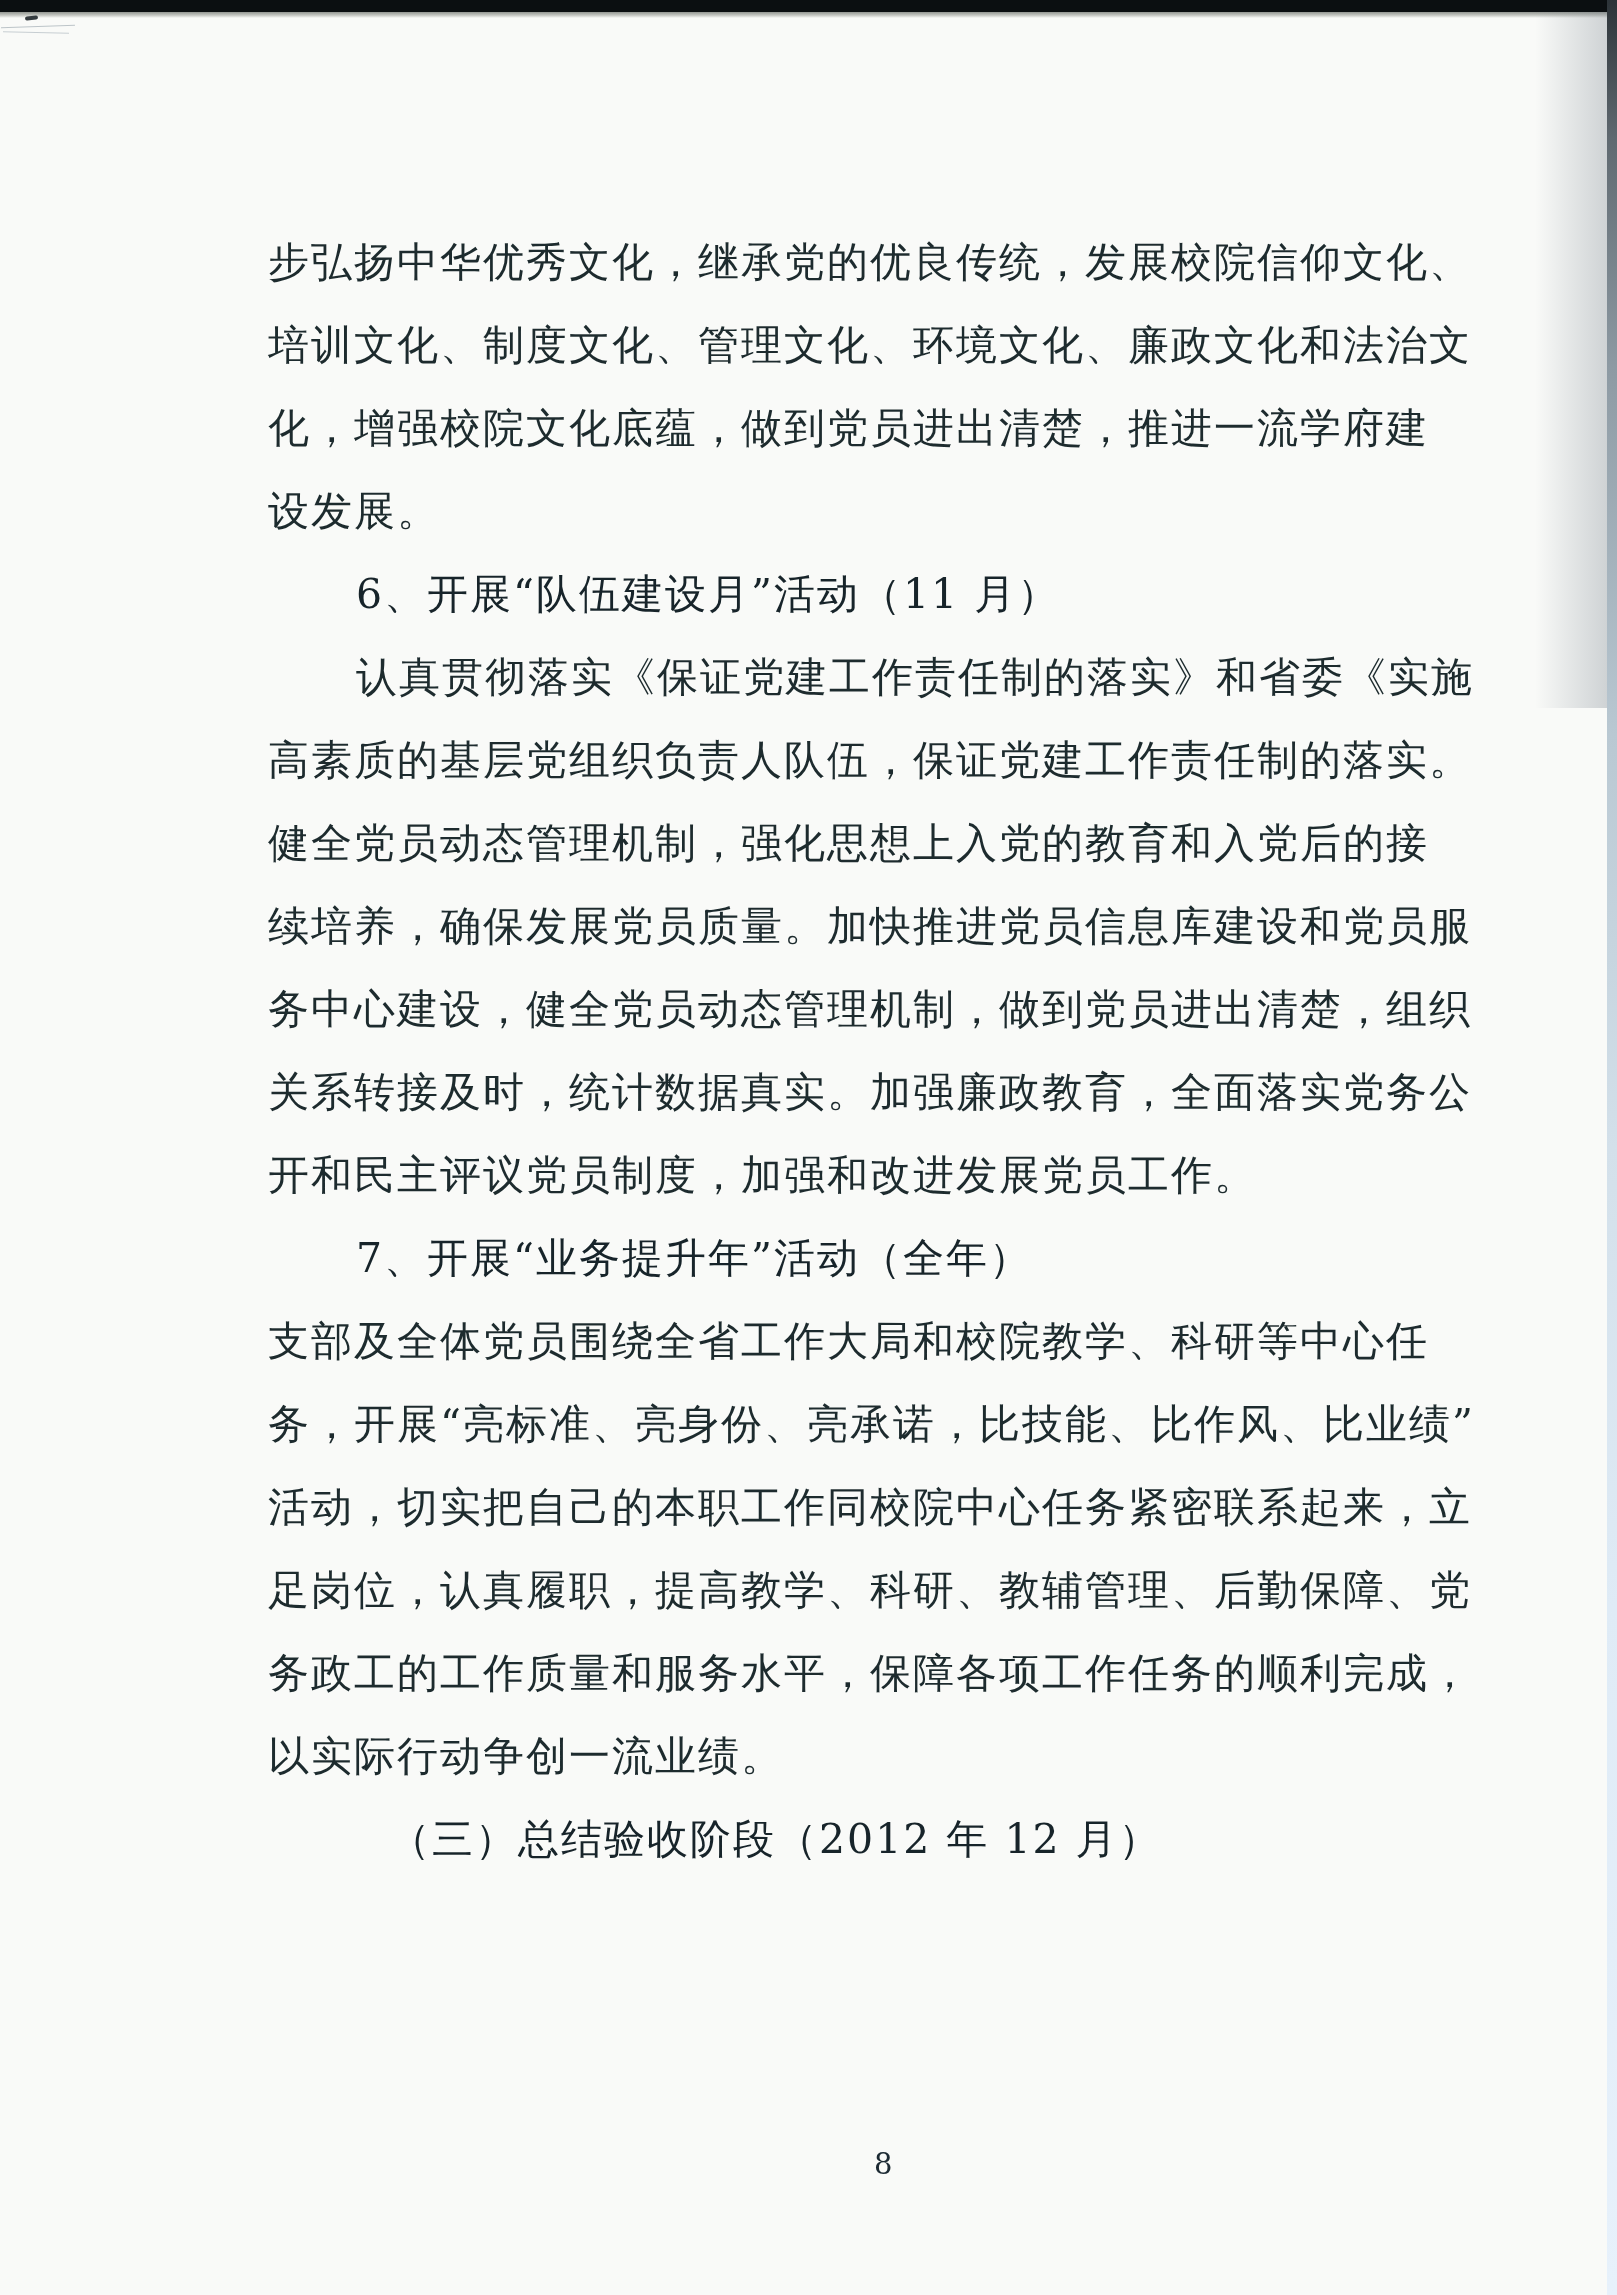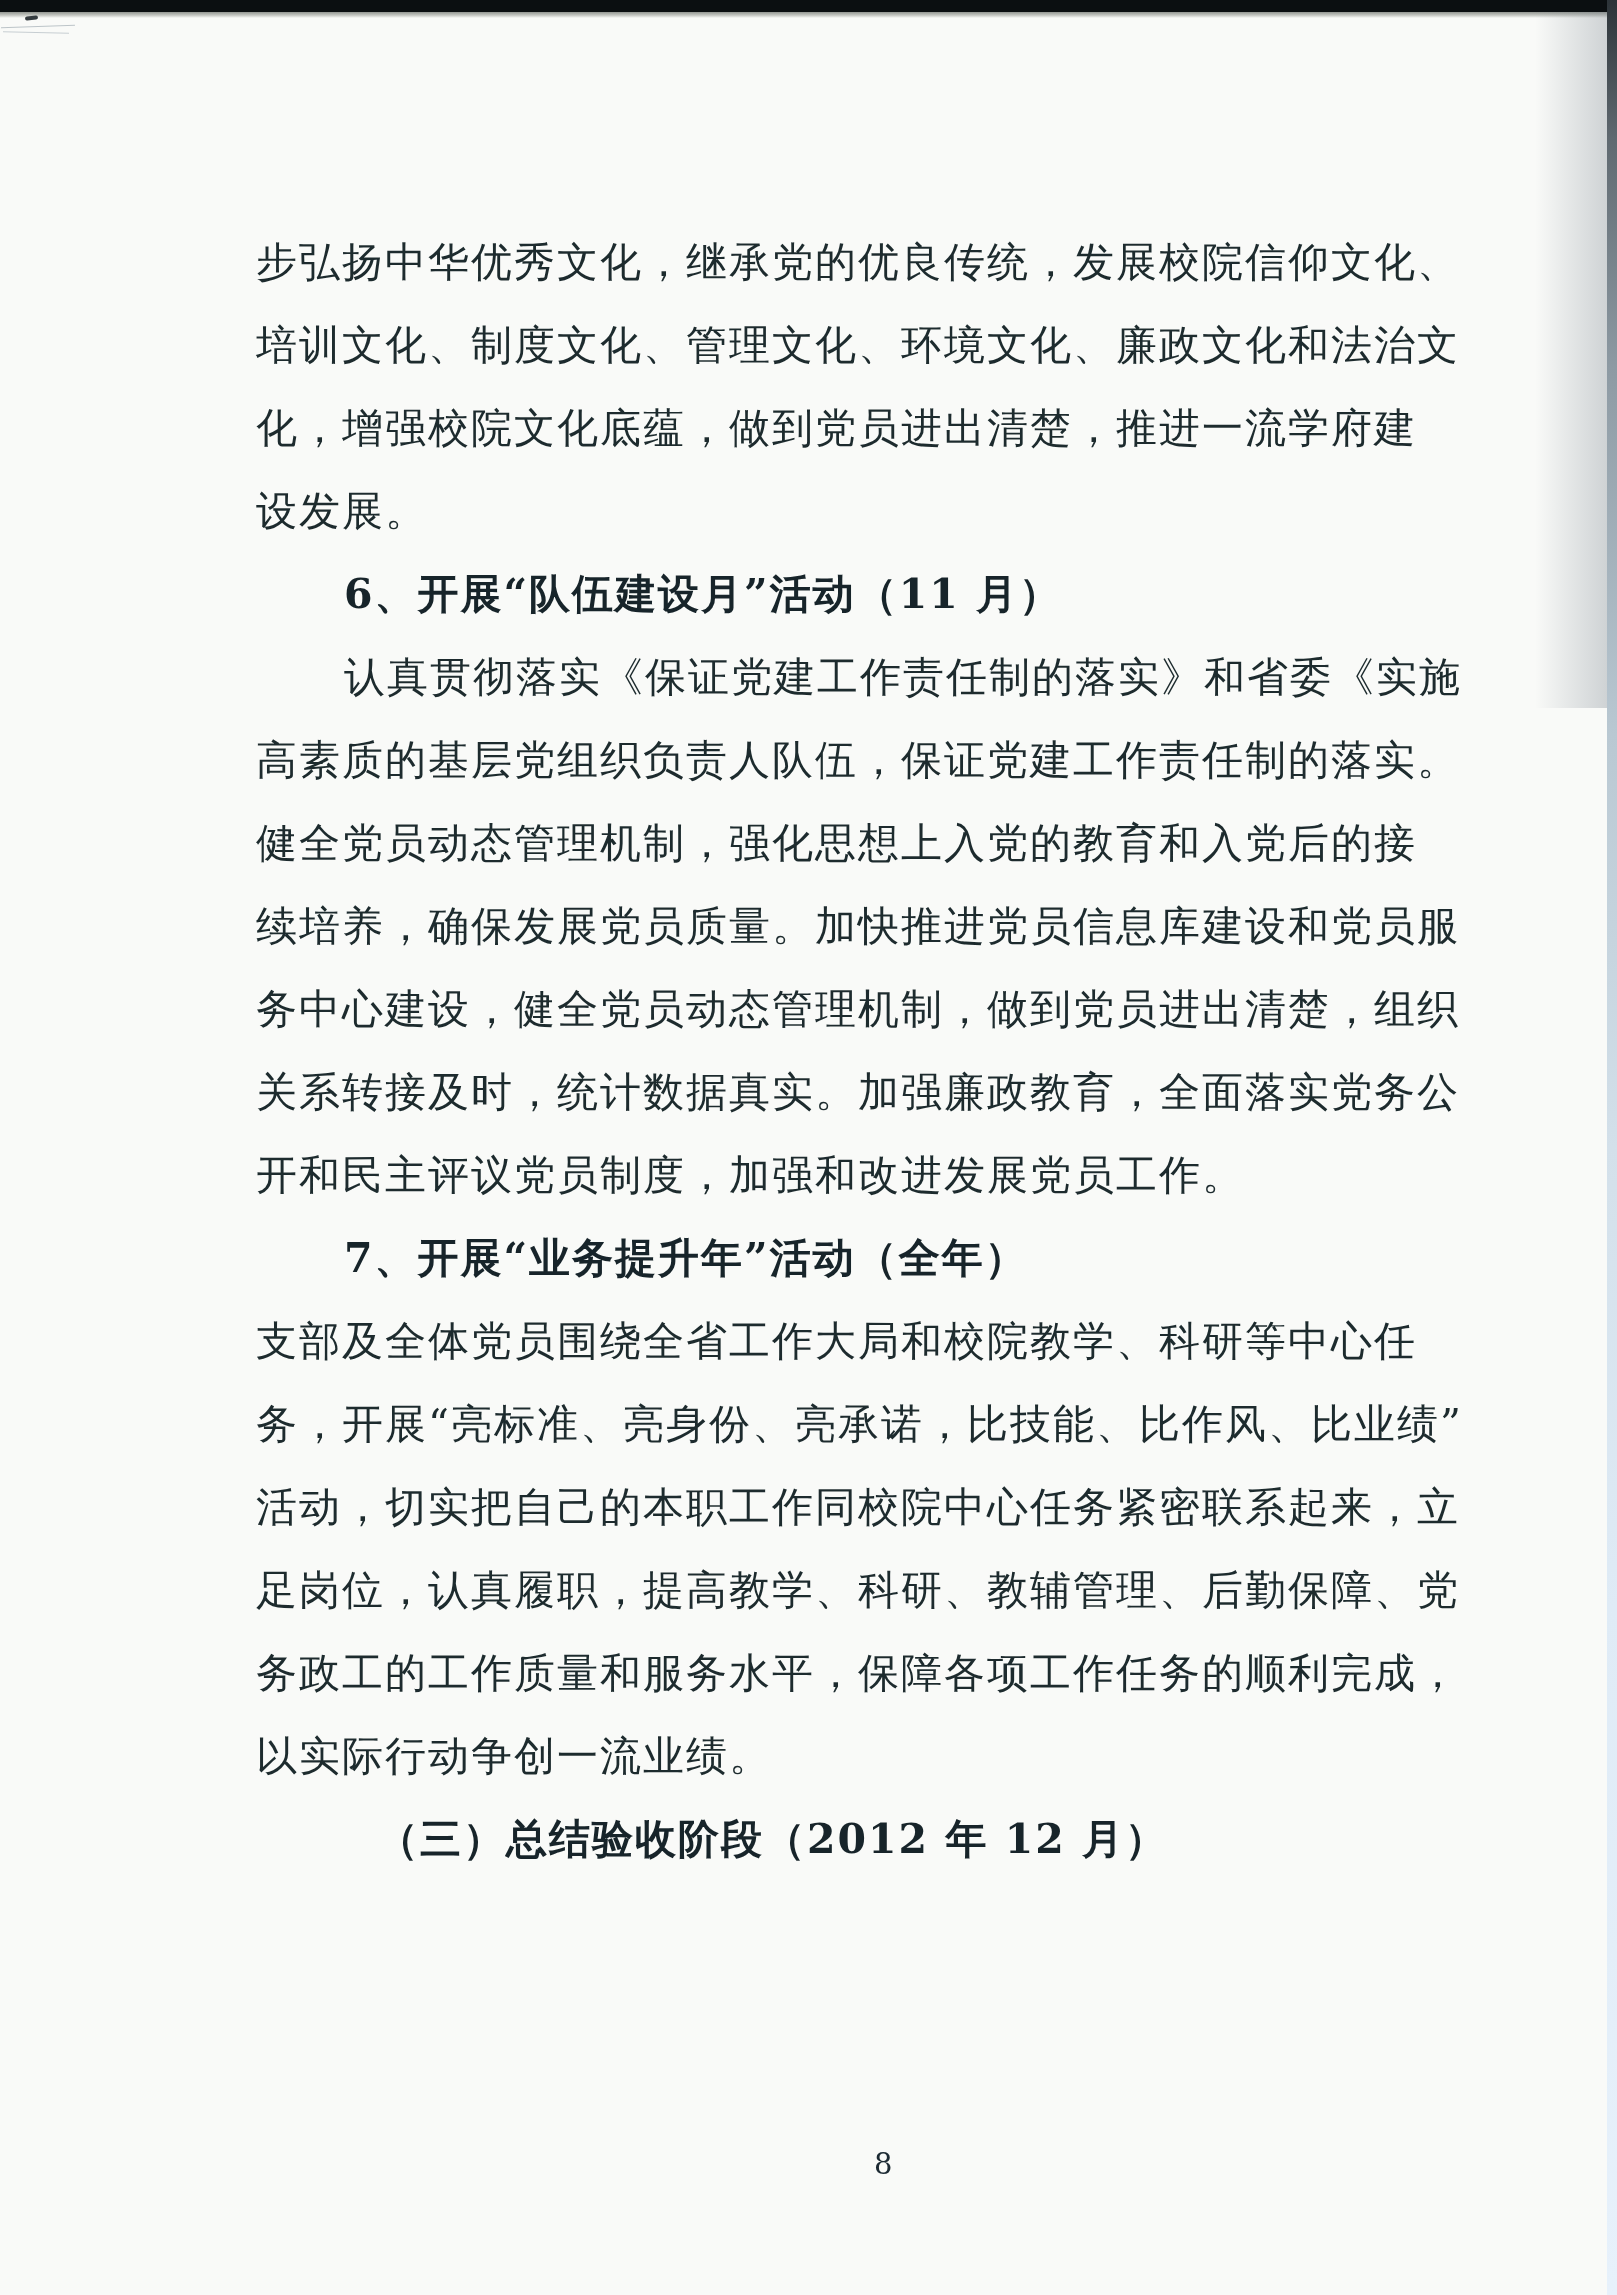--- a/index.html
+++ b/index.html
@@ -37,31 +37,31 @@
   .mark-scribble1{
     position:absolute;left:1.3px;top:26px;width:74px;height:1.3px;
     background:#bcc4c8;transform:rotate(-2deg);
   }
   .mark-scribble2{
     position:absolute;left:2.6px;top:32px;width:66px;height:1.3px;
     background:#c7ced2;transform:rotate(1.5deg);
   }
   
   .textcol{
-    position:absolute;left:256px;top:221px;width:1248px;
+    position:absolute;left:268px;top:221px;width:1248px;
     color:#1d2b2e;
   }
   .line{
     height:83px;line-height:83px;
     font-size:41px;letter-spacing:2px;
     white-space:nowrap;
   }
   .indent{padding-left:88px;}
   .indent3{padding-left:121px;}
-  .heading{font-weight:bold;color:#17242a;}
+  .heading{font-weight:normal;color:#17242a;}
   .pagenum{
     position:absolute;left:874px;top:2147px;
     font-size:29px;color:#1c2a33;
     font-family:"DejaVu Serif","Liberation Serif",serif;
   }
 </style>
 </head>
 <body>
 
 <div class="scan-top"></div>

